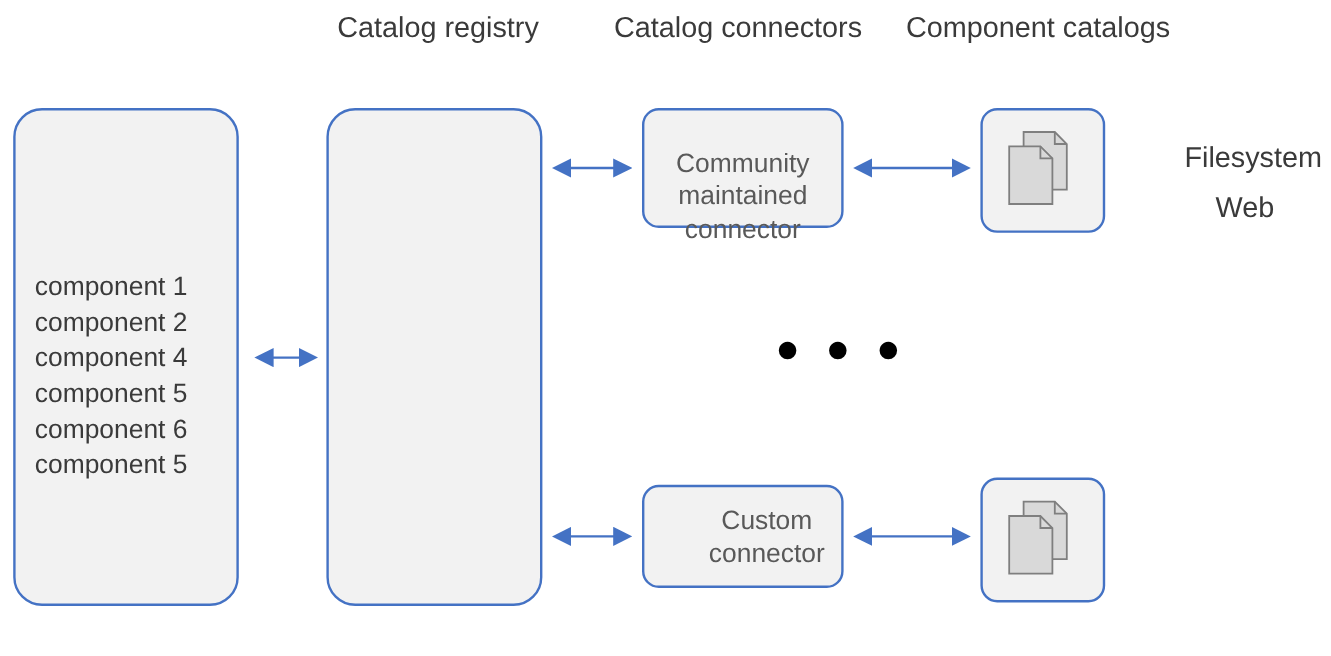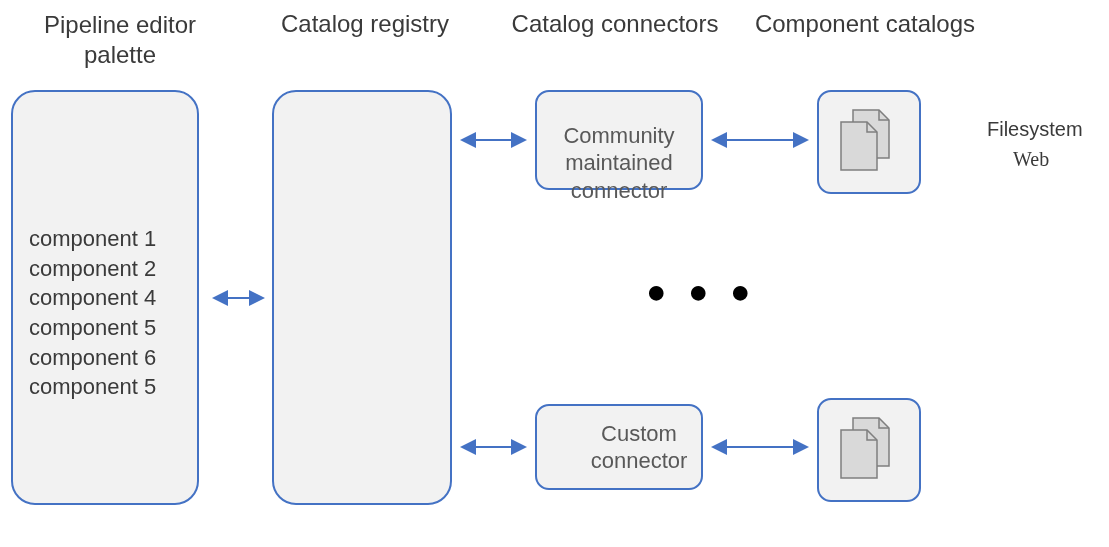--- a/index.html
+++ b/index.html
@@ -52,39 +52,37 @@
     align-items: center;
     justify-content: center;
   }
   .catalog-box {
     border-radius: 14px;
     border: 2px solid #4472c4;
     background: #f2f2f2;
   }
   .side-label {
     position: absolute;
-    font-size: 20px;
+    font-size: 24px;
     color: #3a3a3a;
     text-align: left;
   }
   .dots {
     position: absolute;
     font-size: 34px;
     font-weight: bold;
     letter-spacing: 6px;
     color: #000000;
   }
 </style>
 </head>
 <body>
 
 <div class="canvas">
 
-  <div class="header" style="left:20px; width:200px; white-space:pre-line; line-height:1.25;">Pipeline editor
-palette</div>
   <div class="header" style="left:270px; width:190px;">Catalog registry</div>
   <div class="header" style="left:740px; width:250px;">Component catalogs</div>
   <div class="header" style="left:505px; width:220px;">Catalog connectors</div>
 
   <div class="box" style="left:11px; top:90px; width:188px; height:415px;">
     <div class="palette-list">
       <div>component 1</div>
       <div>component 2</div>
       <div>component 4</div>
       <div>component 5</div>
@@ -132,21 +130,21 @@
           <path d="M0 0 L26 0 L36 10 L36 48 L0 48 Z" fill="#d9d9d9" stroke="#7f7f7f" stroke-width="1.5"></path>
           <path d="M26 0 L26 10 L36 10" fill="none" stroke="#7f7f7f" stroke-width="1.5"></path>
         </g>
       </g>
     </svg>
   </div>
 
   <div class="dots" style="left:646px; top:272px;">● ● ●</div>
 
   <div class="side-label" style="left:987px; top:118px;">Filesystem</div>
-  <div class="side-label" style="left:1013px; top:148px;font-family:Liberation Serif, serif;">Web</div>
+  <div class="side-label" style="left:1013px; top:160px;">Web</div>
 
   <svg width="1109" height="547" style="position:absolute; left:0; top:0; pointer-events:none;">
     <defs>
       <marker id="ahead" markerWidth="8" markerHeight="8" refX="6" refY="4" orient="auto">
         <path d="M0,0 L8,4 L0,8 Z" fill="#4472c4"></path>
       </marker>
       <marker id="atail" markerWidth="8" markerHeight="8" refX="2" refY="4" orient="auto">
         <path d="M8,0 L0,4 L8,8 Z" fill="#4472c4"></path>
       </marker>
     </defs>

